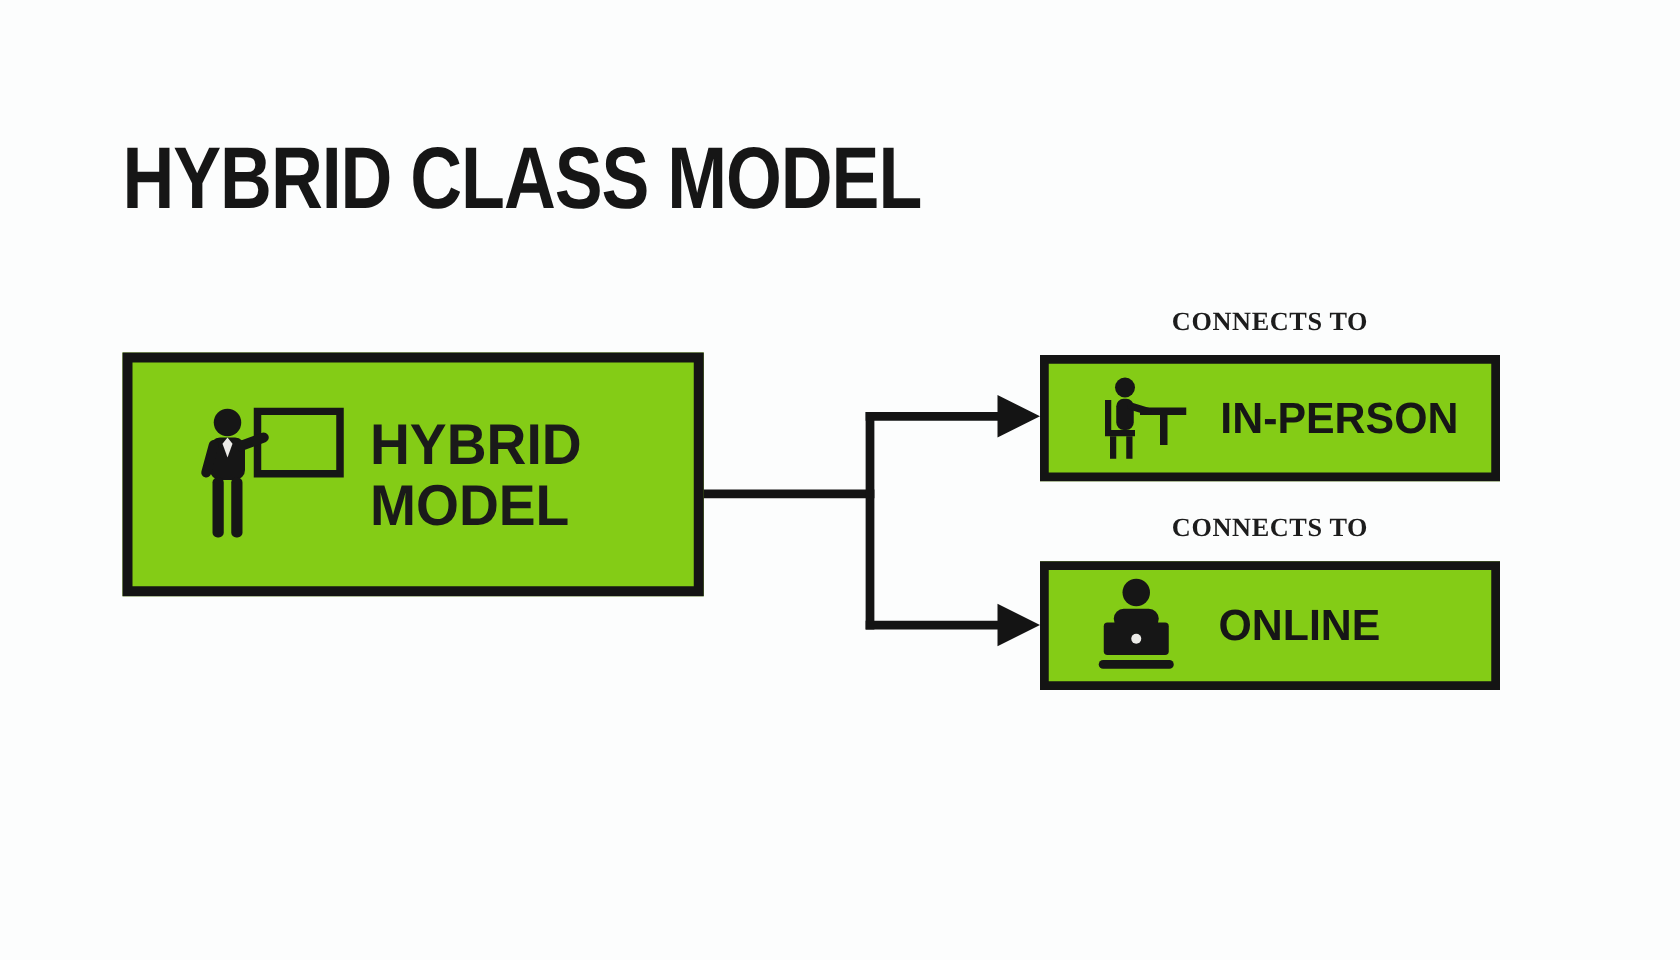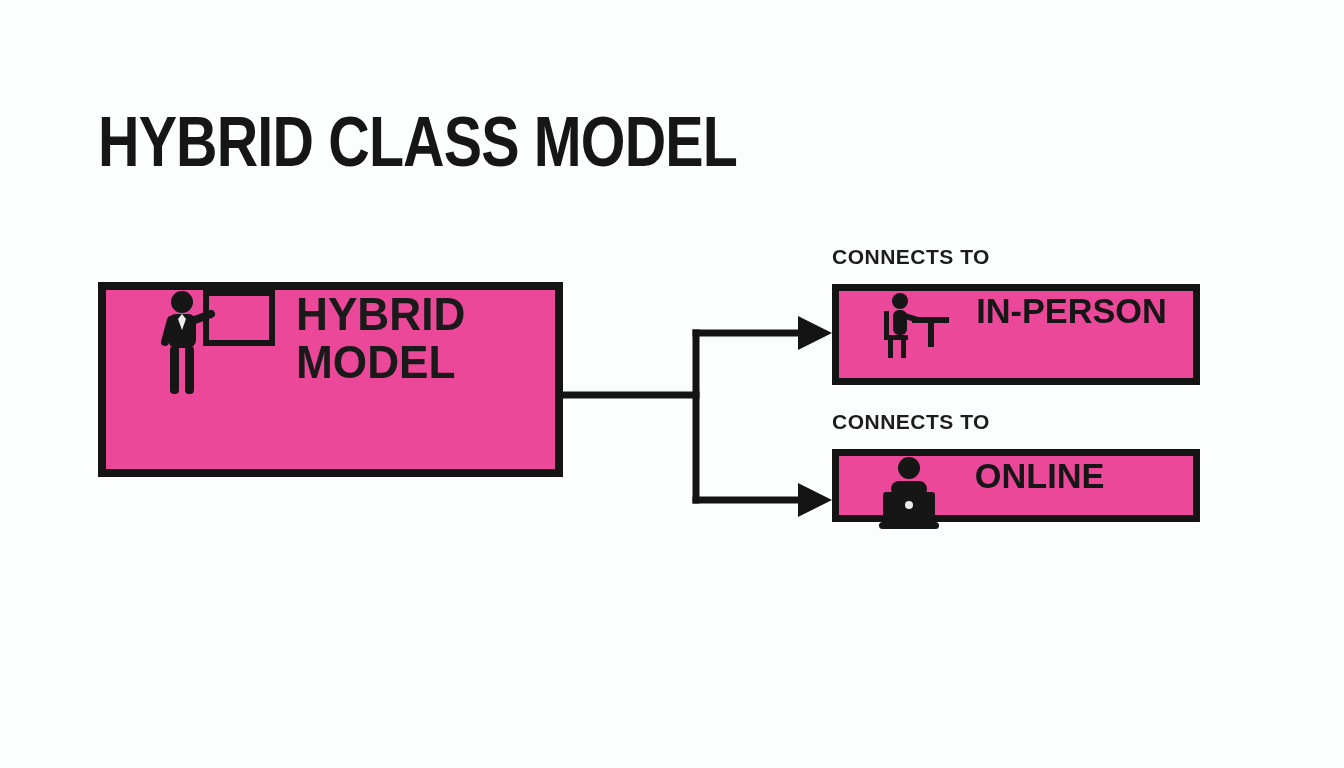--- a/index.html
+++ b/index.html
@@ -21,25 +21,25 @@
     letter-spacing: -1px;
     color: #161616;
     transform: scaleX(0.82);
     transform-origin: left center;
     white-space: nowrap;
   }
 
   
   .node {
     position: absolute;
-    background: #ec4899;
+    background: #84cc16;
     border: 8px solid #141414;
     box-sizing: border-box;
     display: flex;
-    align-items: flex-start;
+    align-items: center;
   }
   .main-node {
     left: 98px; top: 282px;
     width: 465px; height: 195px;
   }
   .main-node .node-icon { margin-left: 52px; flex: 0 0 auto; display: flex; }
   .main-node .node-label {
     margin-left: 20px;
     font-size: 46px;
     font-weight: 700;
@@ -49,45 +49,47 @@
     transform: scaleX(0.96);
     transform-origin: left center;
   }
 
   .target-node {
     left: 832px;
     width: 368px;
     border-width: 7px;
   }
   .target-node.in-person { top: 284px; height: 101px; padding-left: 11px; }
-  .target-node.online    { top: 449px; height: 73px; }
+  .target-node.online    { top: 449px; height: 103px; }
   .target-node .node-icon { flex: 0 0 auto; display: flex; }
   .target-node.in-person .node-icon { margin-left: 26px; }
   .target-node.online    .node-icon { margin-left: 38px; }
   .target-node .node-label {
     flex: 1;
     text-align: center;
     font-size: 35px;
     font-weight: 700;
     color: #161616;
     letter-spacing: 0px;
     transform: scaleX(0.98);
     transform-origin: center;
   }
   .target-node.online .node-label { padding-right: 56px; }
 
   
   .connects-label {
     position: absolute;
     left: 832px;
     width: 368px;
+    text-align: center;
     font-size: 21px;
     font-weight: 700;
     letter-spacing: 0.5px;
     color: #1c1c1c;
+    font-family: Liberation Serif, serif;
   }
   .connects-label.first  { top: 245px; }
   .connects-label.second { top: 410px; }
 
   
   .connector-layer {
     position: absolute;
     left: 0; top: 0;
     width: 1344px; height: 768px;
     pointer-events: none;

